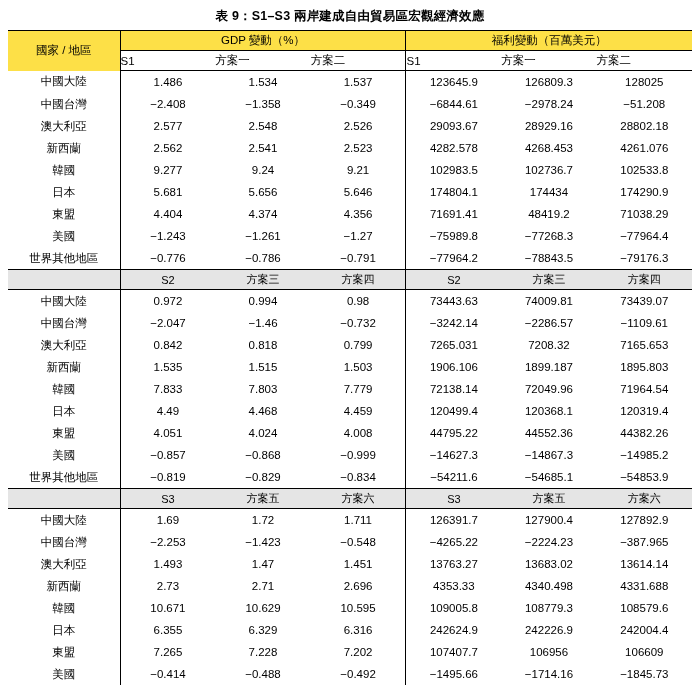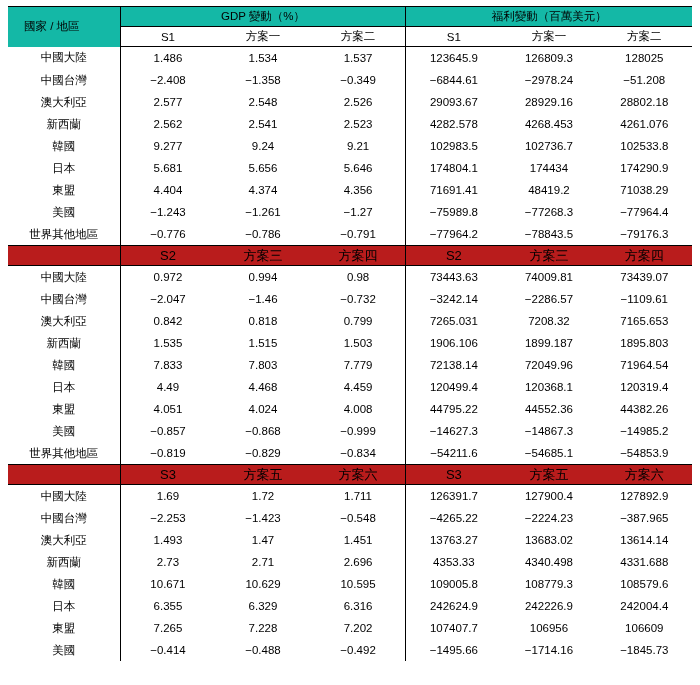--- a/index.html
+++ b/index.html
@@ -41,41 +41,40 @@
   .rule-top td {
     border-top: 1.6px solid #000;
   }
   .rule-bottom td {
     border-bottom: 1.6px solid #000;
   }
   .thin-top td {
     border-top: 0.9px solid #000;
   }
   .hdr-row td {
-    background: #14b8a6;
+    background: #fde047;
     height: 19px;
     text-align: center;
     font-size: 11.5px;
     vertical-align: middle;
   }
   .hdr-row td.region-cell {
-    text-align: left;
-    padding-left: 16px;
+    text-align: center;
+    padding-left: 0;
   }
   .sub-hdr td {
     height: 19px;
-    text-align: center;
     font-size: 11.5px;
     vertical-align: middle;
   }
   .grp-hdr td {
-    background: #b91c1c;
+    background: #e5e5e5;
     height: 19px;
     text-align: center;
-    font-size: 13px;
+    font-size: 11px;
     vertical-align: middle;
   }
   .data-row td {
     height: 22px;
     text-align: center;
     font-size: 11.5px;
     vertical-align: middle;
   }
   .data-row td.region {
     text-align: center;
@@ -87,20 +86,21 @@
     border-bottom: 0.9px solid #000;
   }
   .col-region { width: 112px; }
   .col-d { width: 95.3px; }
 </style>
 </head>
 <body>
 
 <div class="page">
 
+  <div class="table-title">表 9：S1–S3 兩岸建成自由貿易區宏觀經濟效應</div>
 
   <table class="main">
     <colgroup>
       <col class="col-region">
       <col class="col-d">
         <col class="col-d">
         <col class="col-d">
       <col class="col-d">
         <col class="col-d">
         <col class="col-d">

